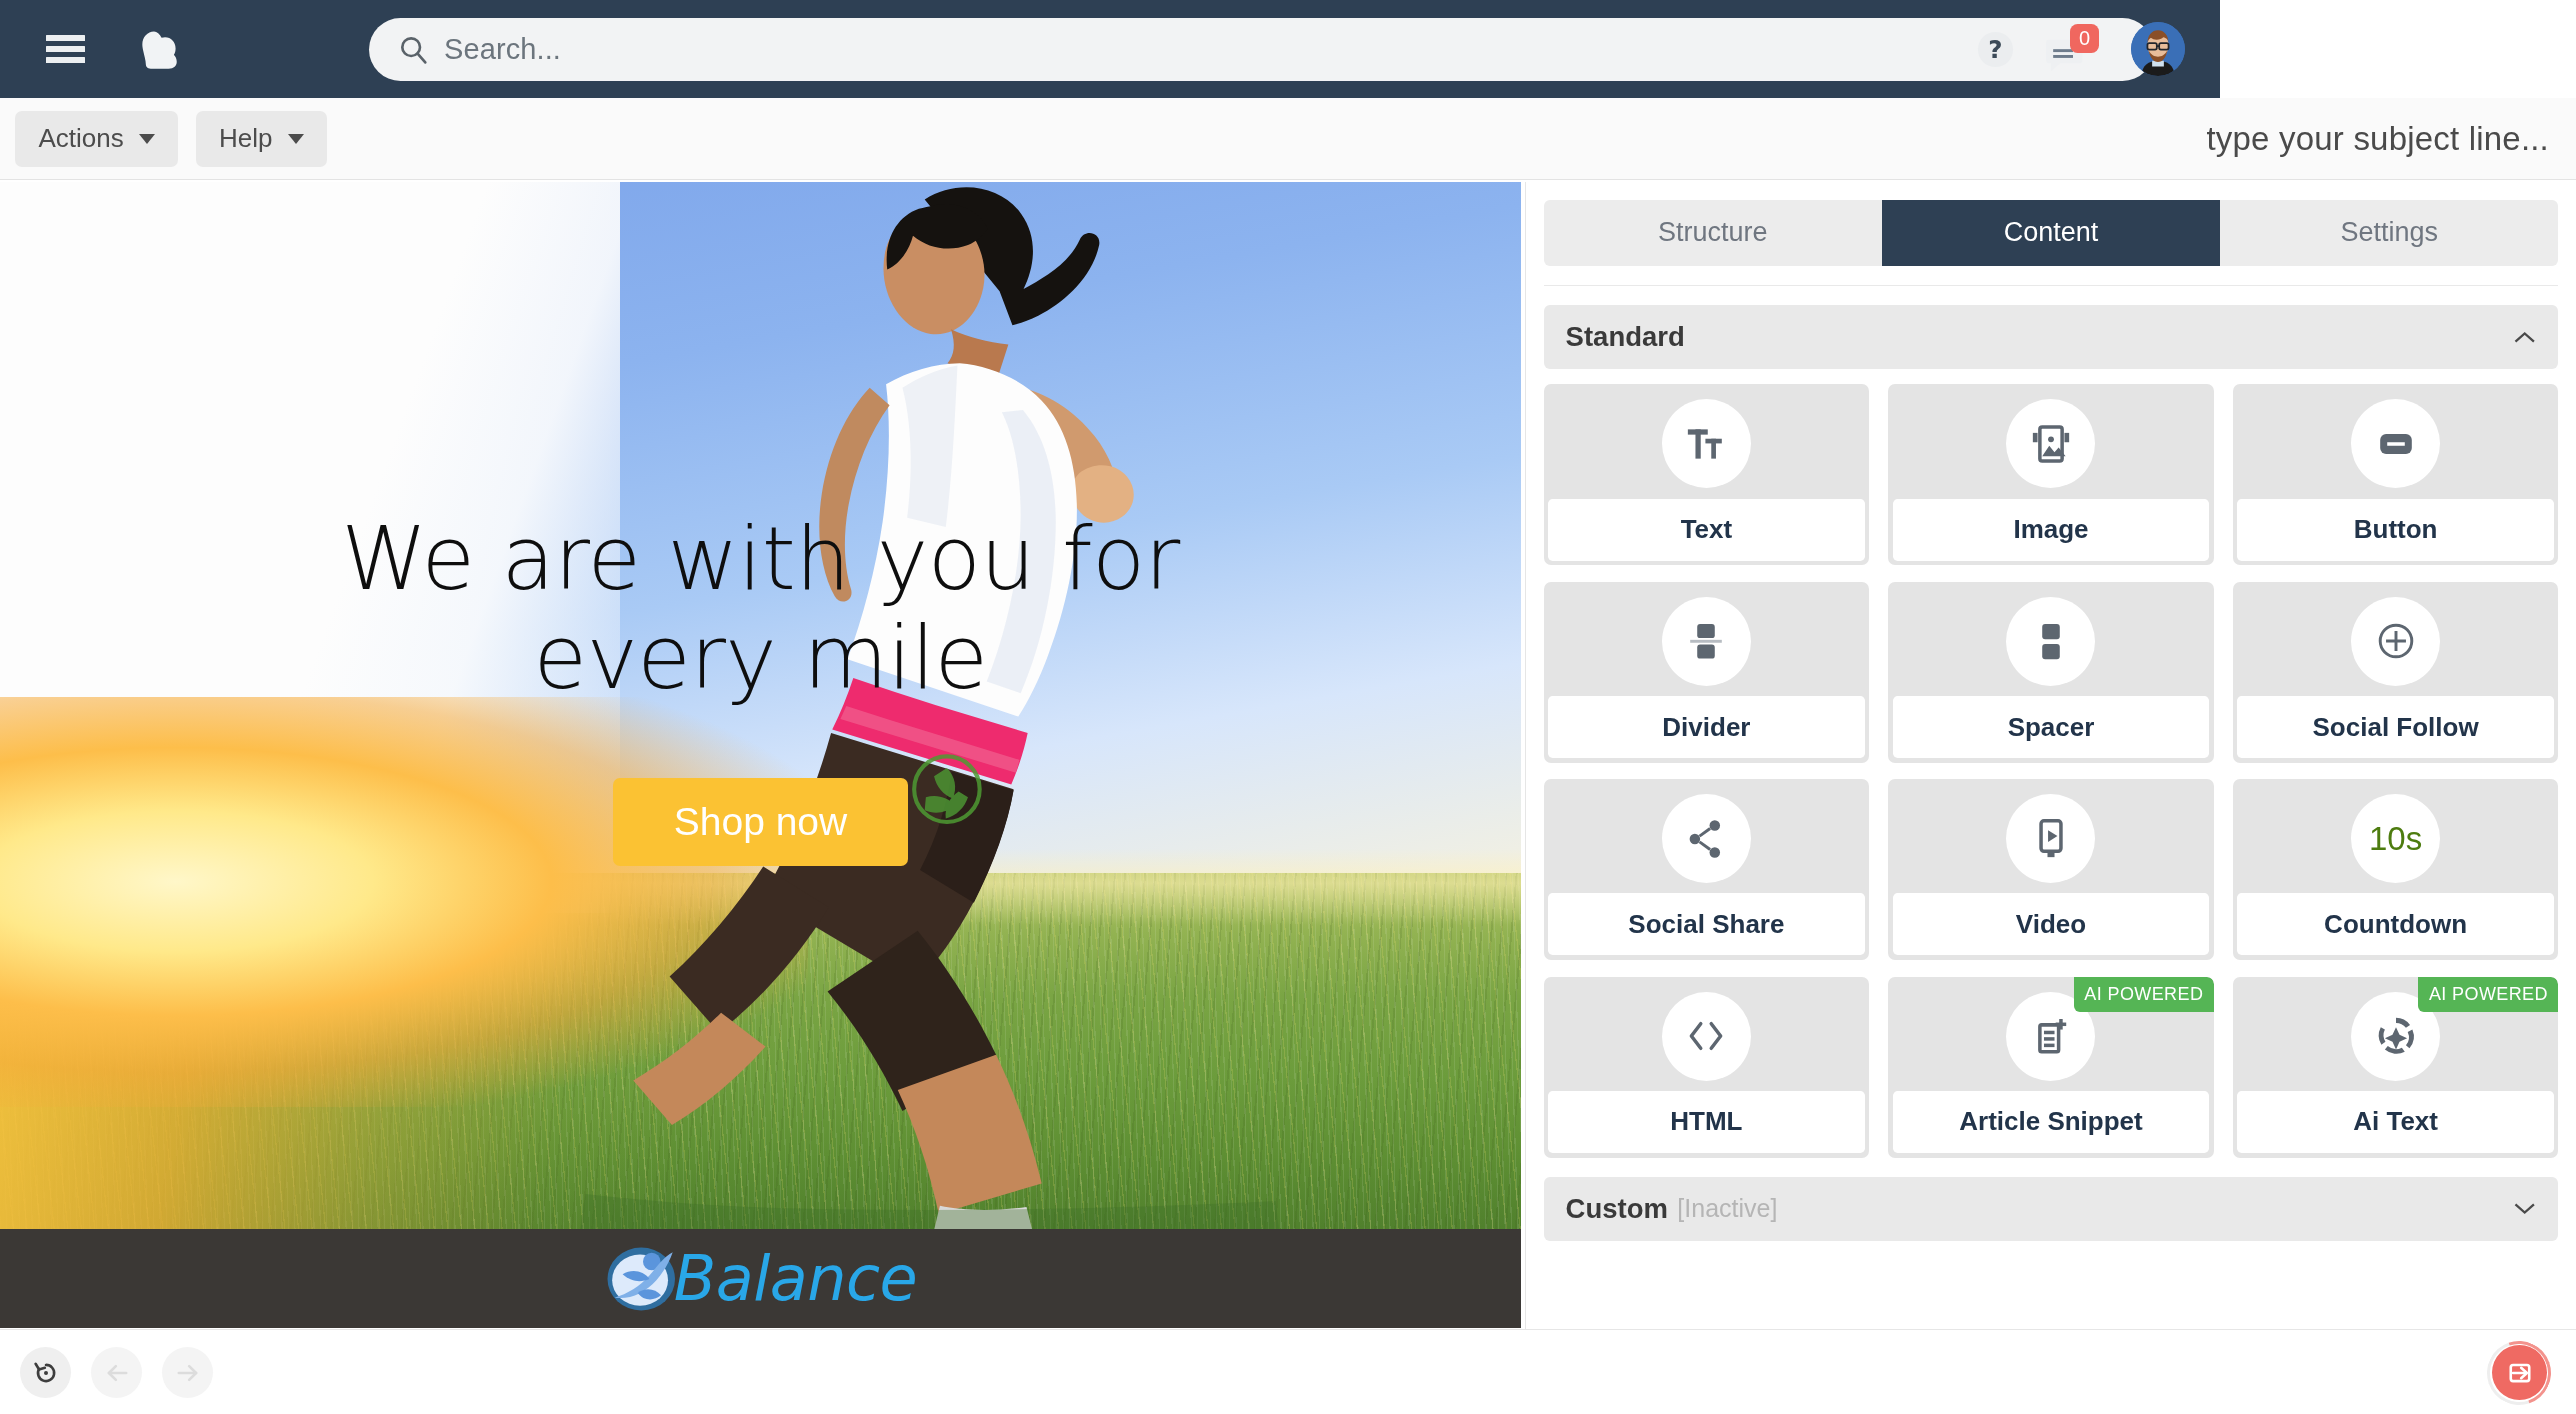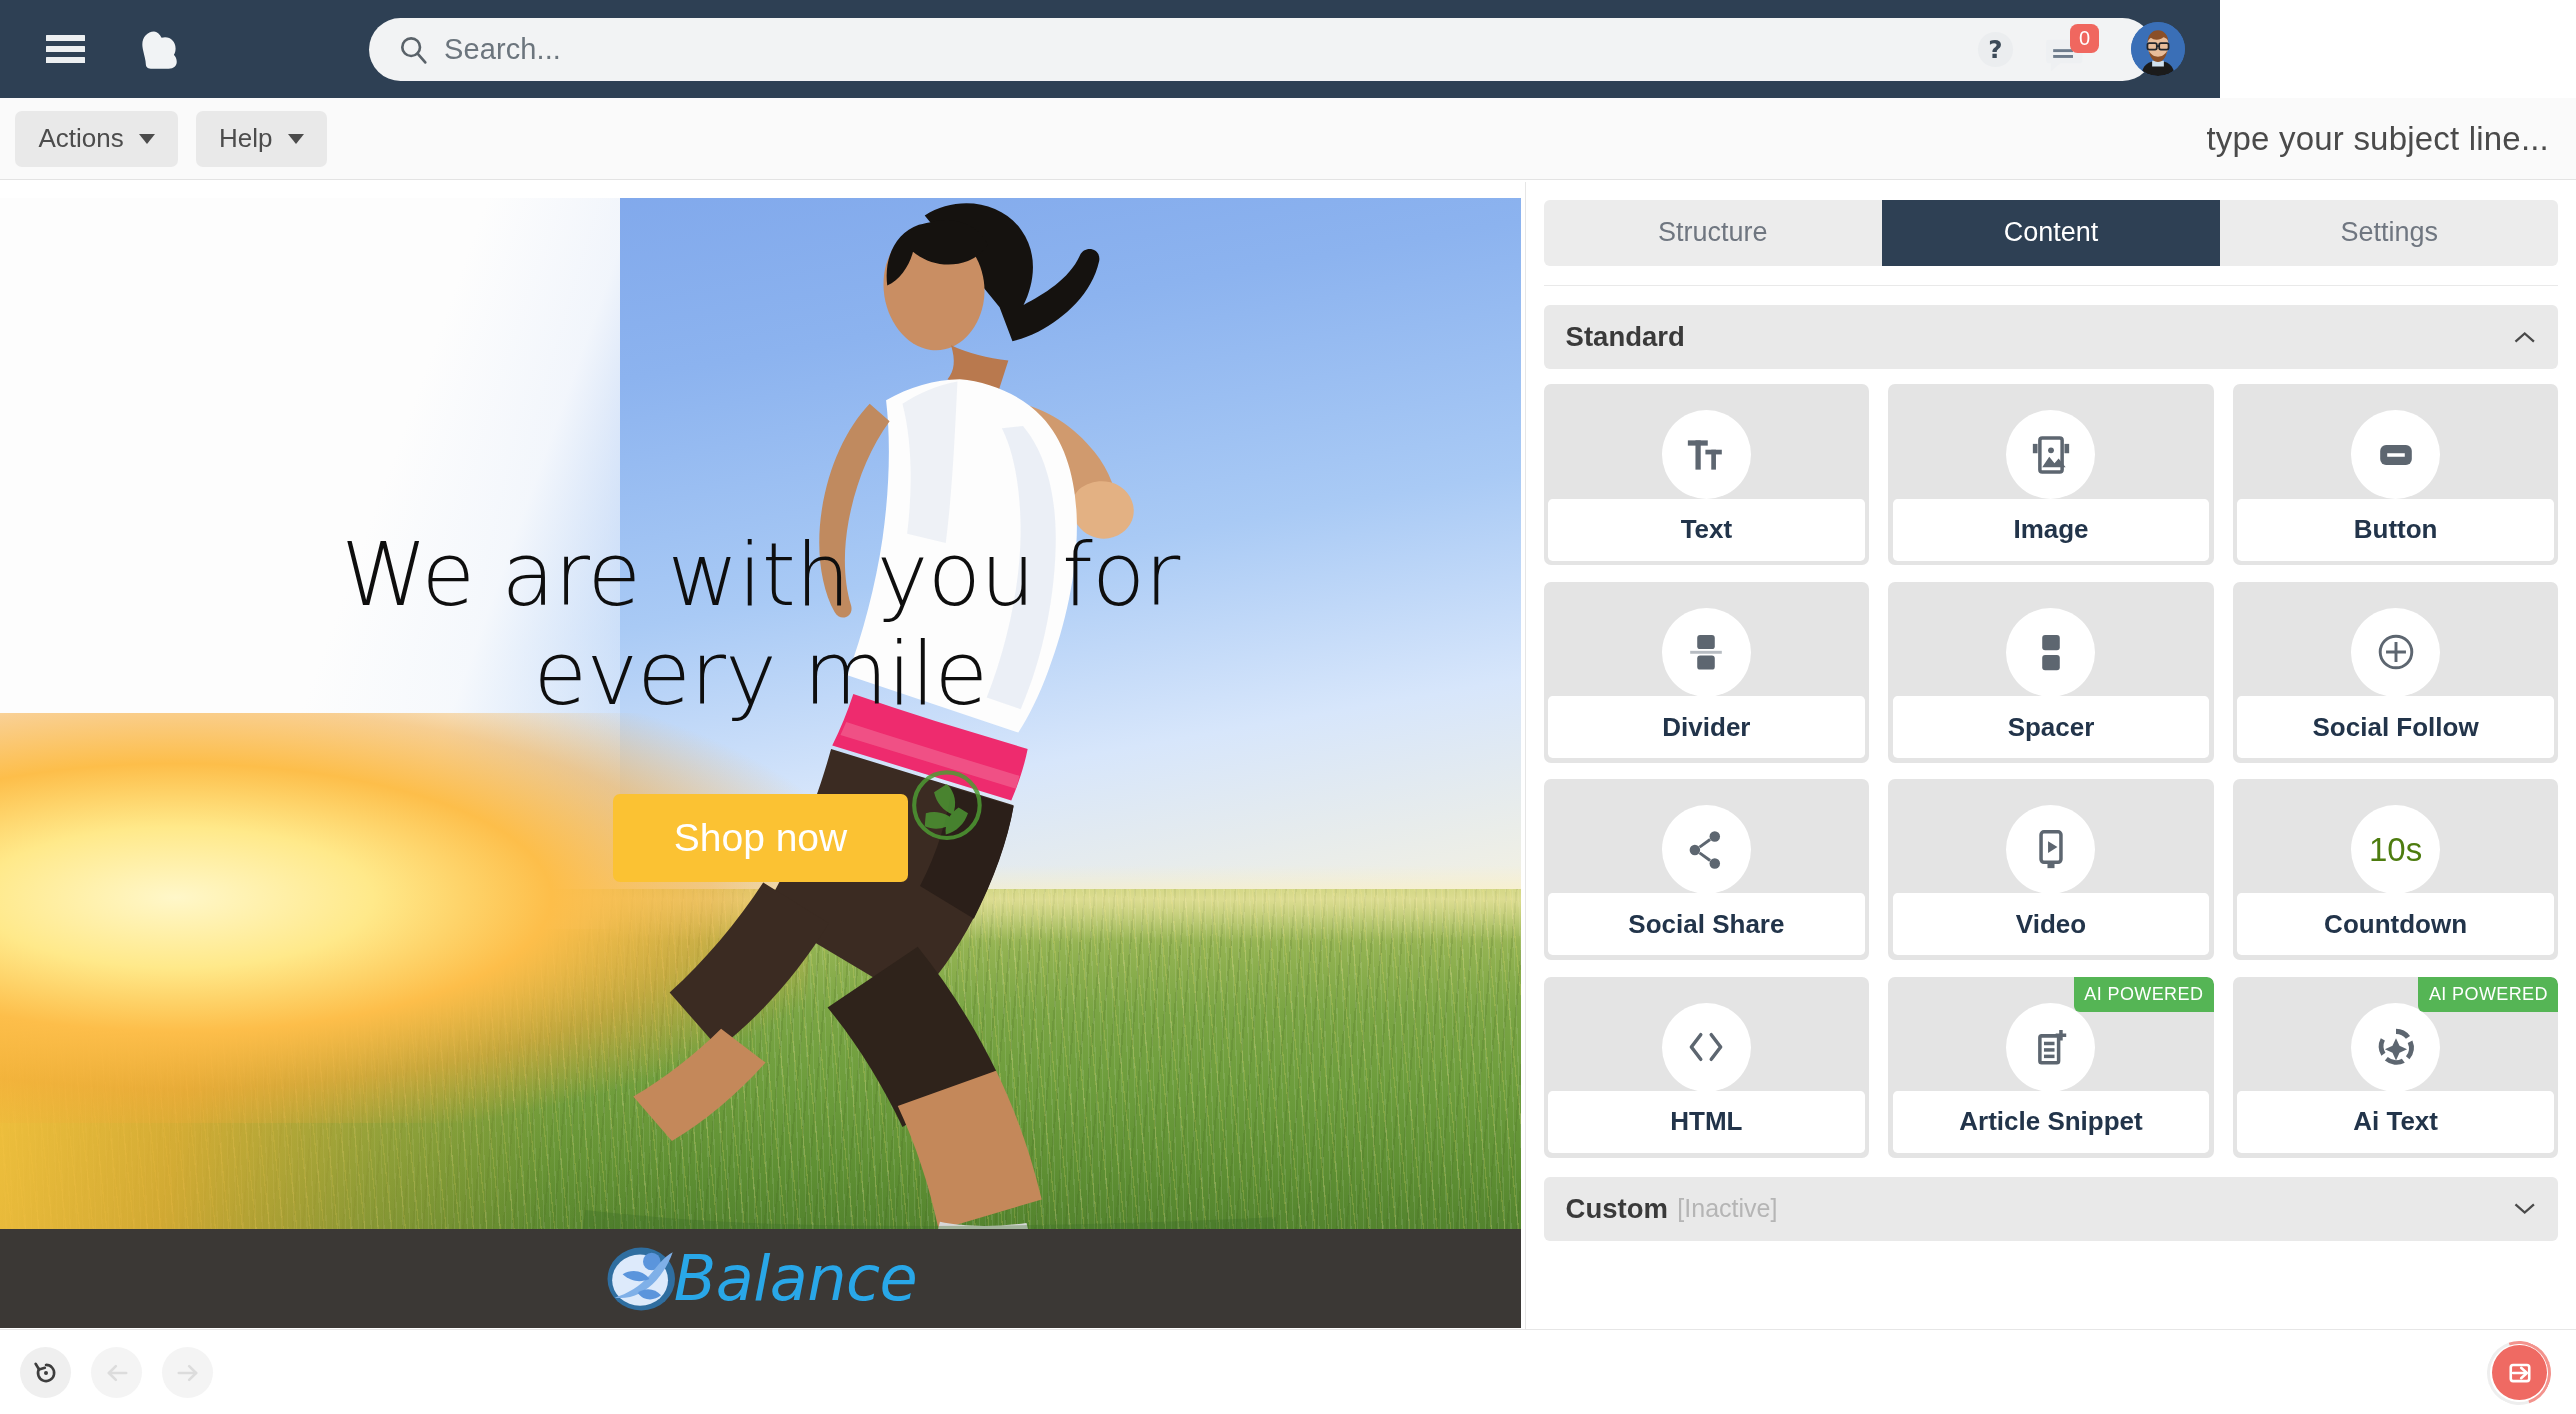--- a/index.html
+++ b/index.html
@@ -83,21 +83,21 @@
   
   .canvas-area {
     position: absolute; left: 0; top: 182px; width: 1525px; height: 1147px;
     background: #ffffff; overflow: hidden;
   }
   .email-frame {
     position: absolute; left: 0; top: 0; width: 1521px; height: 1147px;
     overflow: hidden;
   }
   .hero {
-    position: absolute; left: 0; top: 16px; width: 1521px; height: 1047px;
+    position: absolute; left: 0; top: 0; width: 1521px; height: 1047px;
     overflow: hidden;
   }
   
   .sky {
     position: absolute; left: 0; top: 0; width: 1521px; height: 772px;
     background: linear-gradient(170deg, #7ba3ea 0%, #8cb3ef 28%, #a9caf5 52%, #d7e6fb 72%, #f2f0e2 92%, #f4e7b8 100%);
   }
   .sky-left-white {
     position: absolute; left: 0; top: 0; width: 620px; height: 731px;
     background: linear-gradient(110deg, #fdfdfd 0%, #fdfdfd 55%, rgba(253,253,253,0.9) 72%, rgba(240,245,255,0.2) 96%, rgba(240,245,255,0) 100%);
@@ -189,21 +189,21 @@
 
   .tile-grid {
     margin-top: 15px;
     display: grid; grid-template-columns: repeat(3, 1fr);
     gap: 16.4px 19px;
   }
   .tile {
     background: #e4e4e4; border-radius: 7px; height: 181px;
     position: relative; cursor: pointer;
     display: flex; flex-direction: column; align-items: center;
-    padding-top: 26px; overflow: hidden;
+    padding-top: 15px; overflow: hidden;
   }
   .tile-icon {
     width: 89px; height: 89px; border-radius: 50%; background: #ffffff;
     display: flex; align-items: center; justify-content: center;
   }
   .tile-icon svg { width: 48px; height: 48px; display: block; }
   .tile-icon .text10s { font-size: 33px; color: #4d7c0f; font-family: "Liberation Sans", sans-serif; }
   .tile-label {
     position: absolute; left: 4.7px; right: 4.7px; bottom: 4.7px; height: 62px;
     background: #ffffff; border-radius: 4.7px;

